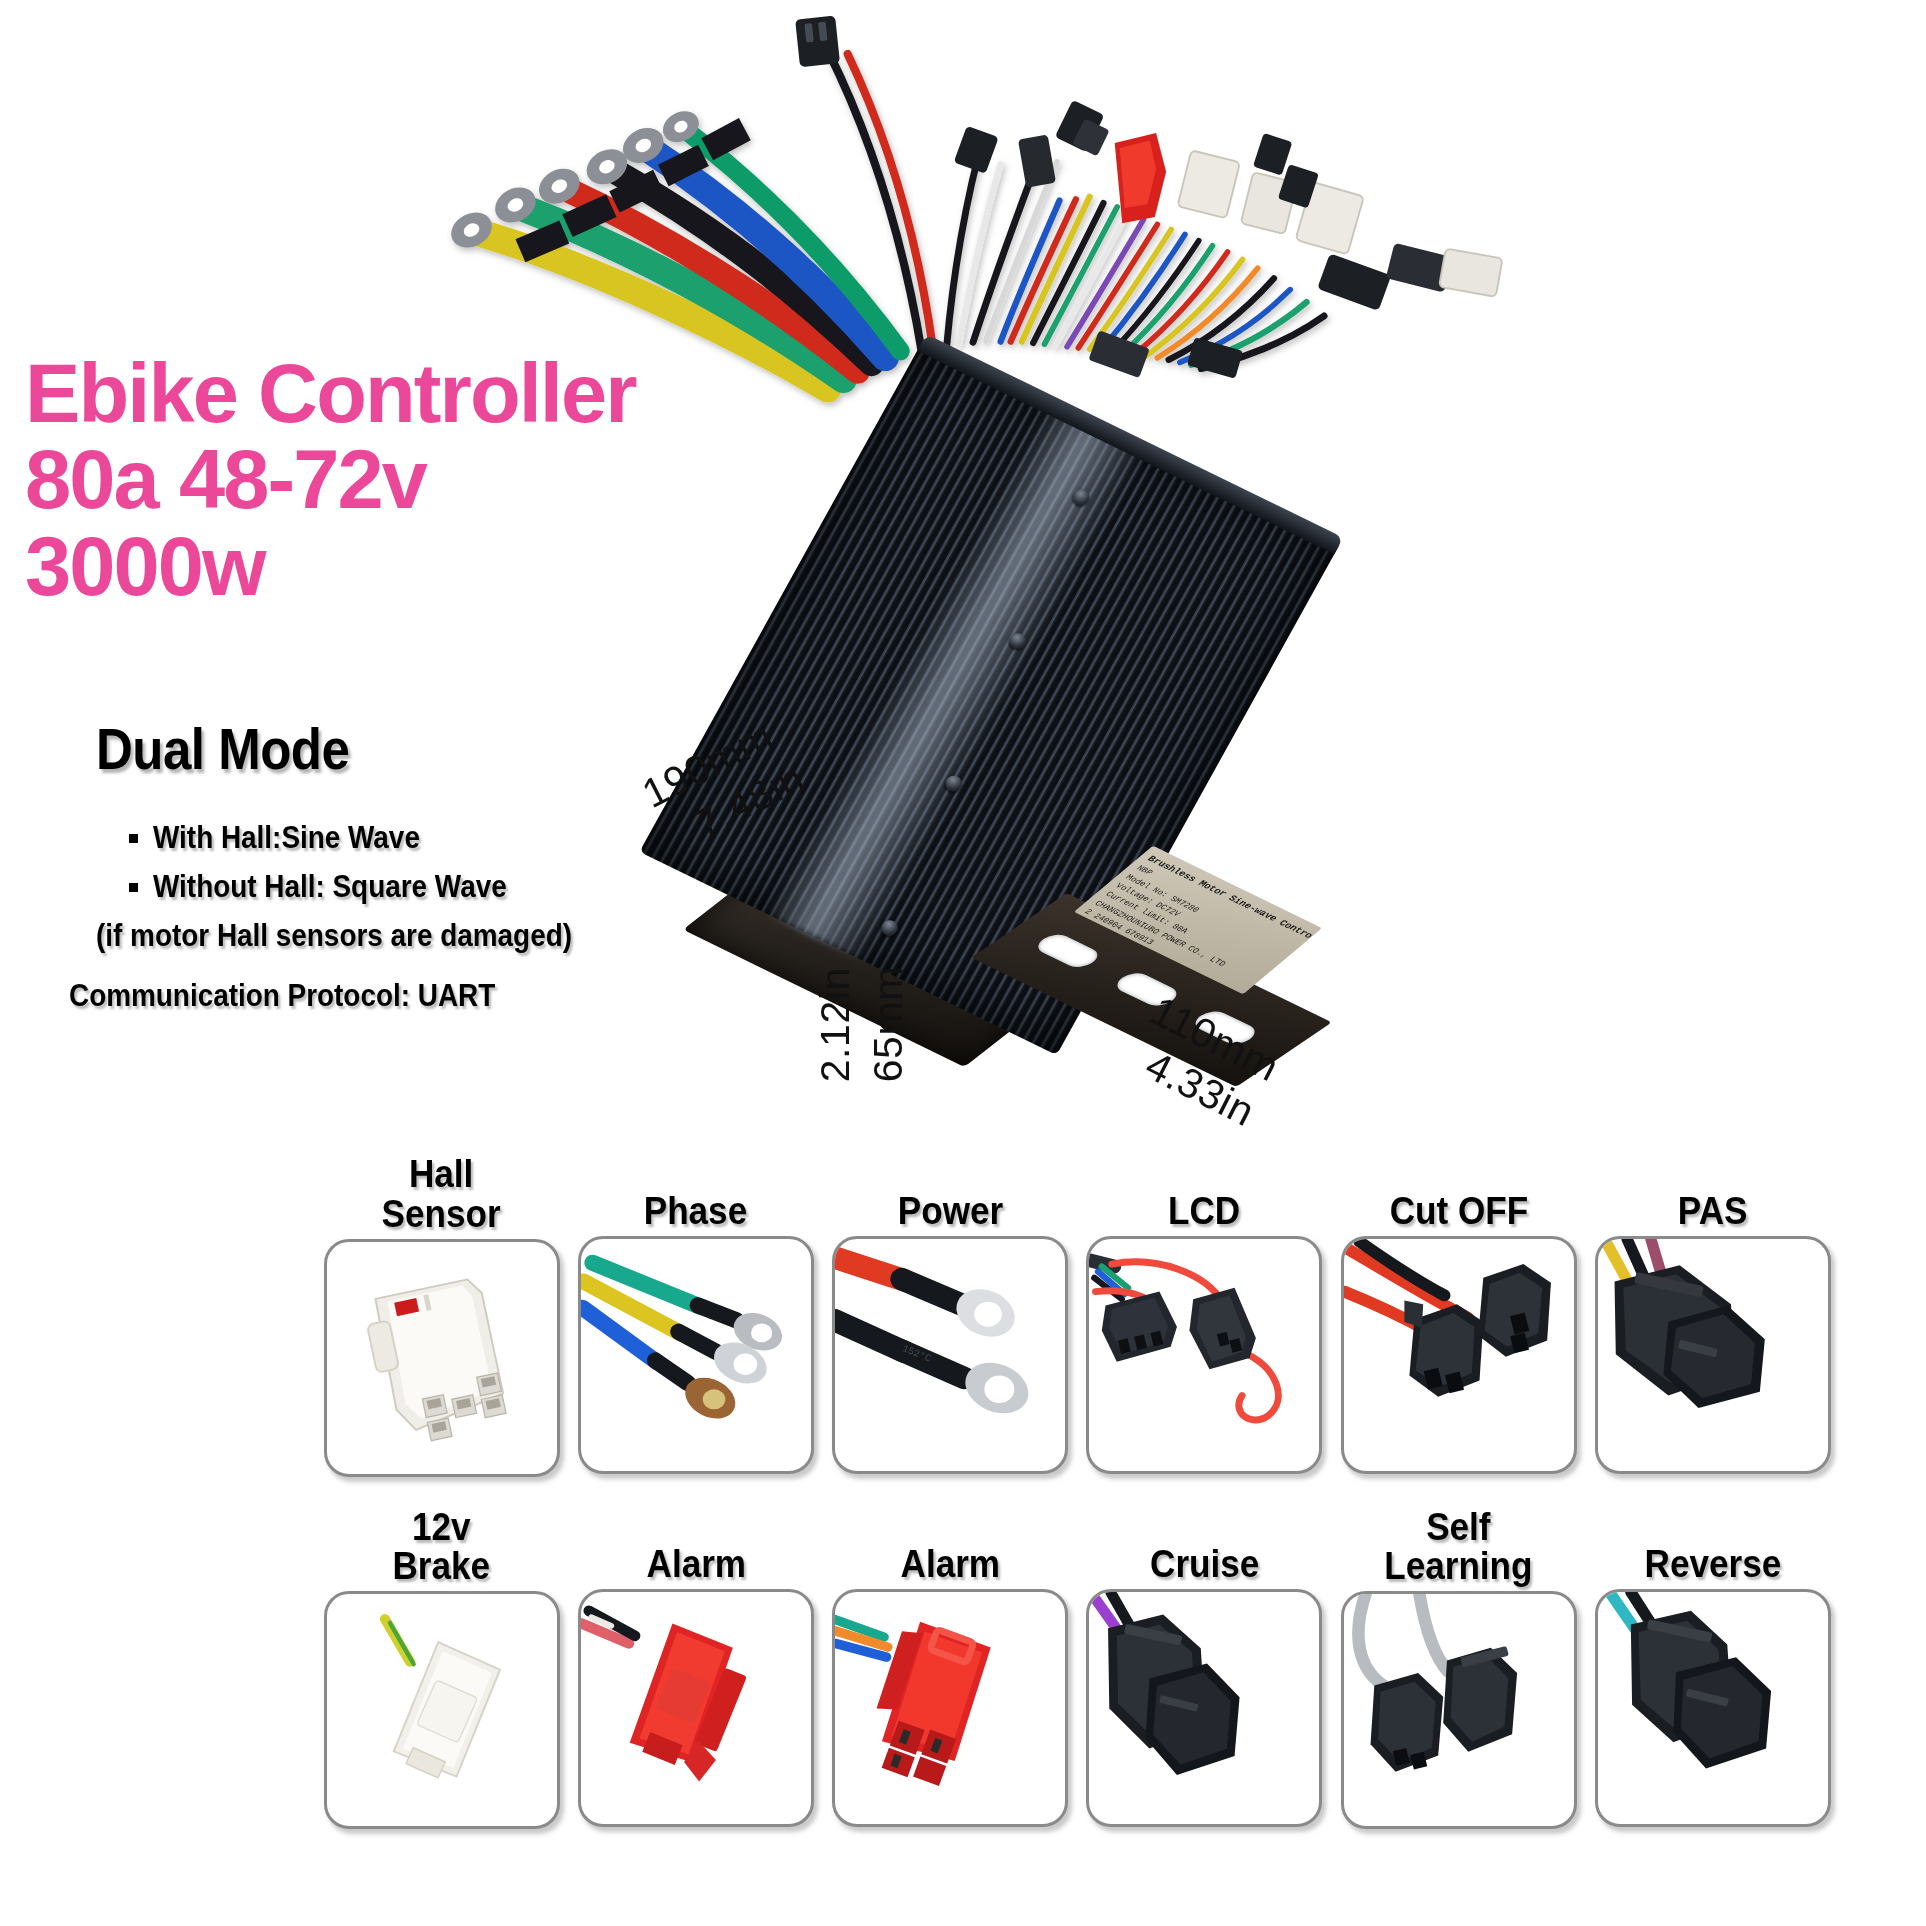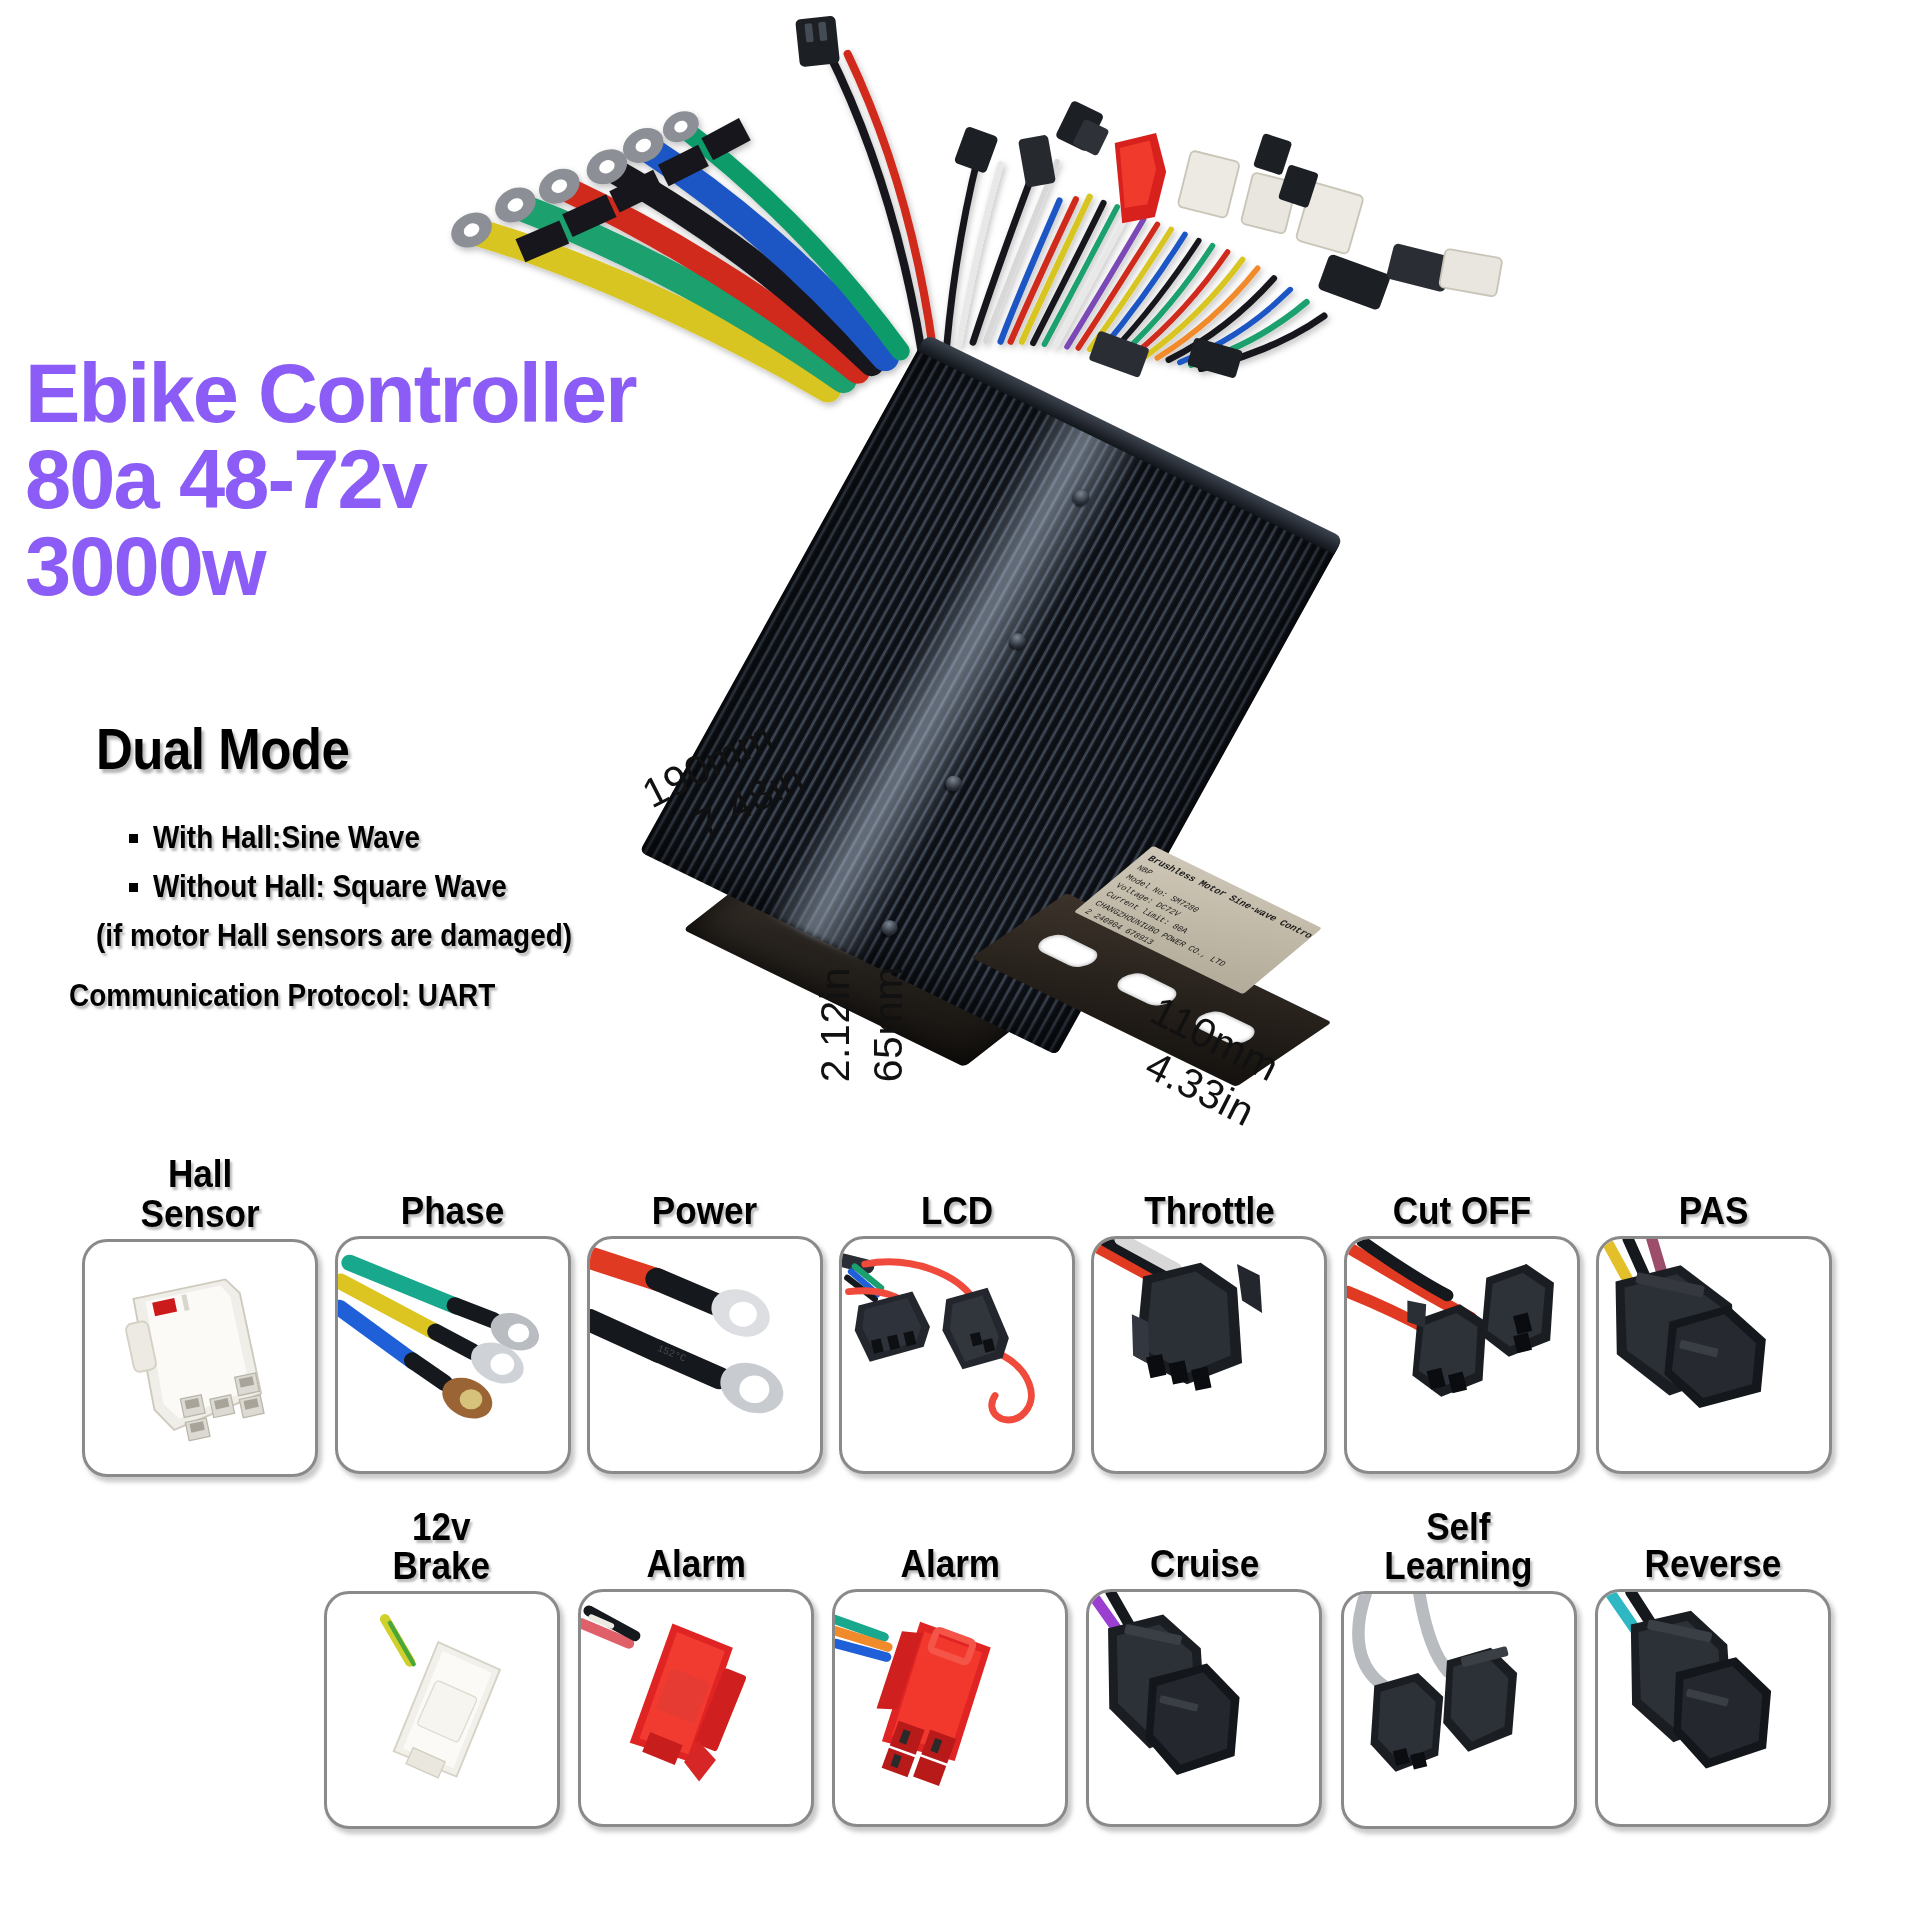--- a/index.html
+++ b/index.html
@@ -7,21 +7,21 @@
   body { font-family: "Liberation Sans", sans-serif; position: relative; overflow: hidden; }
 
   
   #title-block { position: absolute; left: 25px; top: 351px; width: 702px; z-index: 40; }
   .main-title {
     font-family: "Liberation Sans", sans-serif;
     font-weight: 700;
     font-size: 83px;
     line-height: 1.04;
     letter-spacing: -1.9px;
-    color: #8b5cf6;
+    color: #ec4899;
     white-space: pre-line;
   }
 
   #dual-mode-block { position: absolute; left: 96px; top: 715px; width: 627px; z-index: 40; }
   .dual-mode-heading {
     font-family: "Liberation Sans Narrow", "Liberation Sans", sans-serif;
     font-weight: 700;
     font-size: 58px;
     letter-spacing: -0.6px;
     color: #000;
@@ -447,43 +447,20 @@
             <path d="M176 104 L224 90 L250 156 L244 180 L196 196 L172 144 Z" fill="#31353c"></path>
             <g fill="#0d0f12">
               <rect x="206" y="150" width="16" height="20" transform="rotate(-14 214 160)"></rect>
               <rect x="226" y="160" width="16" height="20" transform="rotate(-14 234 170)"></rect>
             </g>
           </g>
         </svg>
       </div>
     </div>
 
-    <div class="cell">
-      <div class="cell-label">Throttle</div>
-      <div class="card">
-        <svg viewBox="0 0 376 380">
-          <g fill="none" stroke-linecap="round">
-            <path d="M0 10 L96 62" stroke="#e03a22" stroke-width="20"></path>
-            <path d="M14 0 L110 54" stroke="#15181d" stroke-width="20"></path>
-            <path d="M42 0 L130 48" stroke="#d8d8d8" stroke-width="20"></path>
-          </g>
-          <g>
-            <path d="M78 60 L170 38 L228 78 L236 198 L148 232 L66 188 Z" fill="#1a1d22"></path>
-            <path d="M92 70 L162 52 L212 86 L218 186 L150 214 L82 178 Z" fill="#2b2f36"></path>
-            <path d="M228 40 L264 58 L268 118 L236 98 Z" fill="#23262c"></path>
-            <path d="M60 120 L86 132 L88 200 L62 186 Z" fill="#33373f"></path>
-            <g fill="#0a0c0f">
-              <rect x="86" y="186" width="26" height="34" transform="rotate(-12 99 203)"></rect>
-              <rect x="122" y="196" width="26" height="34" transform="rotate(-12 135 213)"></rect>
-              <rect x="158" y="206" width="26" height="34" transform="rotate(-12 171 223)"></rect>
-            </g>
-          </g>
-        </svg>
-      </div>
-    </div>
 
     <div class="cell">
       <div class="cell-label">Cut OFF</div>
       <div class="card">
         <svg viewBox="0 0 376 380">
           <g fill="none" stroke-linecap="round">
             <path d="M6 16 C70 54 140 96 198 126" stroke="#e03a22" stroke-width="19"></path>
             <path d="M24 4 C78 42 126 72 160 90" stroke="#15181d" stroke-width="19"></path>
             <path d="M0 84 C50 104 96 126 136 148" stroke="#e03a22" stroke-width="19"></path>
           </g>

